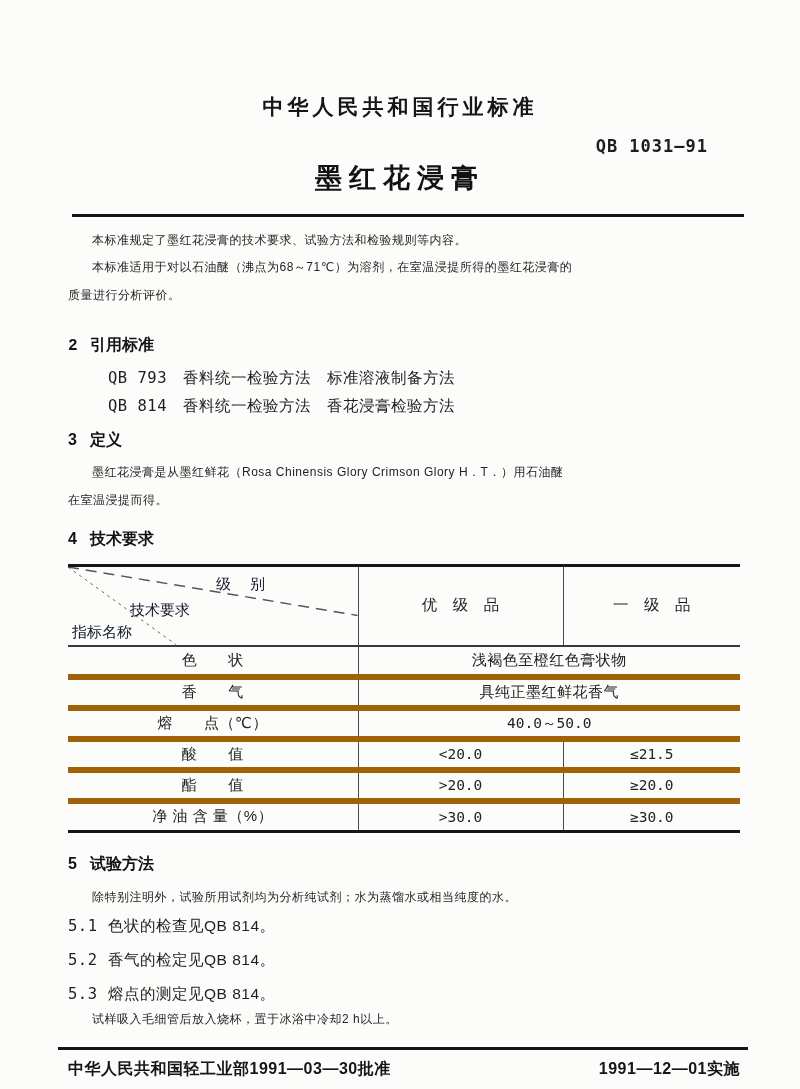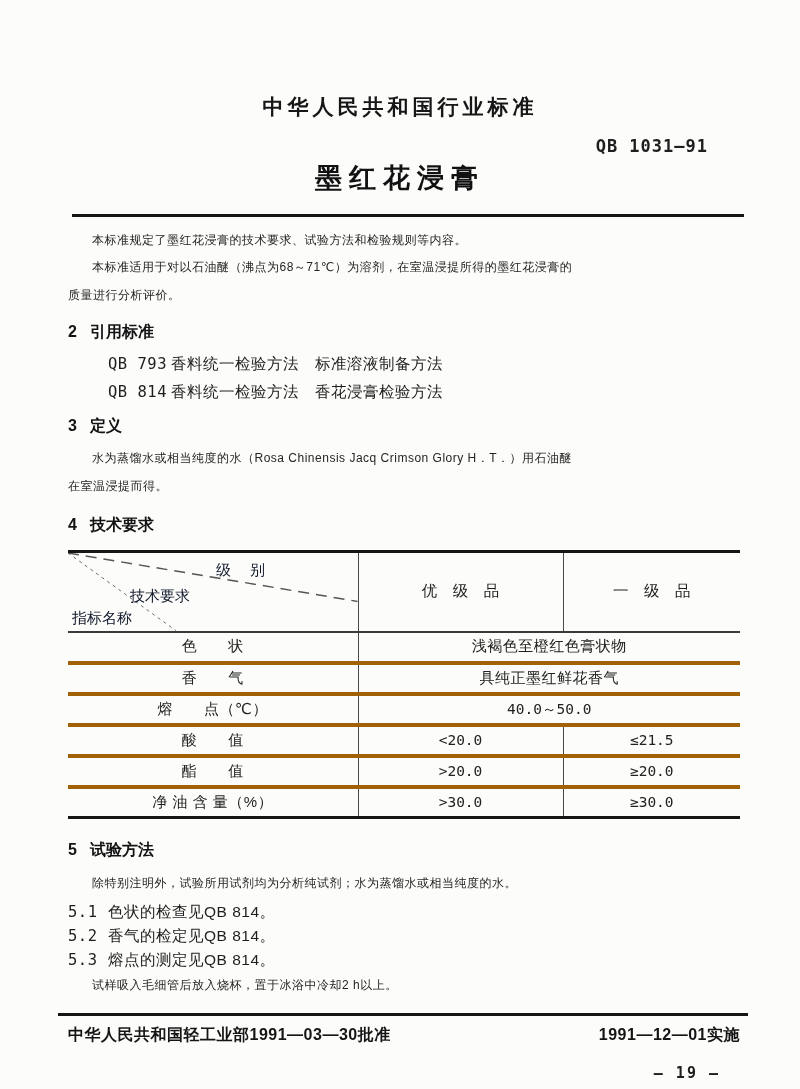--- a/index.html
+++ b/index.html
@@ -74,30 +74,30 @@
     font-size: 12px;
     line-height: 24px;
     color: #242424;
     letter-spacing: 0.5px;
   }
   .indent { text-indent: 2em; }
   .mt-s1h  { margin-top: 26px; }
   .mt-p1   { margin-top: 11px; }
   .mt-p2a  { margin-top: 3px; }
   .mt-p2b  { margin-top: 4px; }
-  .mt-s2h  { margin-top: 14px; }
+  .mt-s2h  { margin-top: 28px; font-family: Liberation Mono, monospace; }
   .ref-line {
     margin: 8px 0 0 40px;
     font-size: 15.5px;
     line-height: 26px;
     letter-spacing: 0.5px;
   }
   .ref-line .ref-code {
     font-family: "DejaVu Sans Mono", monospace;
-    margin-right: 4px;
+    margin-right: 16px;
   }
   .mt-s3h  { margin-top: 10px; }
   .mt-l1   { margin-top: 9px; }
   .mt-s4h  { margin-top: 16px; }
   .mt-s5h  { margin-top: 20px; }
   .mt-intro{ margin-top: 10px; }
 
   
   table.tech {
     margin: 14px 0 0 0;
@@ -115,29 +115,29 @@
   table.tech th, table.tech td { padding: 0; text-align: center; font-weight: normal; }
   table.tech thead th { height: 80px; border-bottom: 2px solid #3a3a3a; }
   table.tech .corner { position: relative; }
   table.tech .corner svg { position: absolute; left: 0; top: 0; width: 100%; height: 100%; }
   .corner-label { position: absolute; font-size: 15px; color: #0f172a; white-space: nowrap; }
   .cl-grade { top: 8px;  left: 148px; letter-spacing: 2px; }
   .cl-tech  { top: 34px; left: 62px;  }
   .cl-ind   { top: 56px; left: 4px;   }
   table.tech .grade-th { font-size: 15.5px; color: #1d1d1d; }
   table.tech .vline { border-left: 1px solid #4a4a4a; }
-  table.tech tbody td { height: 31px; border-bottom: 4px solid #a16207; letter-spacing: 0.5px; }
+  table.tech tbody td { height: 31px; border-bottom: 6px solid #a16207; letter-spacing: 0.5px; }
   table.tech tbody tr:last-child td { border-bottom: none; }
   table.tech td.num { font-family: "DejaVu Sans Mono", monospace; font-size: 14.5px; letter-spacing: 0; }
 
   .item-line {
     font-size: 15.5px;
     line-height: 24px;
     letter-spacing: 0.5px;
-    margin-top: 0;
+    margin-top: 10px;
   }
   .item-line .item-num {
     display: inline-block;
     min-width: 40px;
     font-family: "DejaVu Sans Mono", monospace;
   }
   .mt-item1 { margin-top: 5px; }
   .note-line { margin-top: 1px; }
 
   .foot-rule {
@@ -182,21 +182,21 @@
 
     <div class="body-line indent mt-p1">本标准规定了墨红花浸膏的技术要求、试验方法和检验规则等内容。</div>
     <div class="body-line indent mt-p2a">本标准适用于对以石油醚（沸点为68～71℃）为溶剂，在室温浸提所得的墨红花浸膏的</div>
     <div class="body-line mt-p2b">质量进行分析评价。</div>
 
     <p class="sec-heading mt-s2h"><span class="sec-num">2</span><span>引用标准</span></p>
     <div class="ref-line"><span class="ref-code">QB 793</span><span>香料统一检验方法　标准溶液制备方法</span></div>
     <div class="ref-line" style="margin-top:2px"><span class="ref-code">QB 814</span><span>香料统一检验方法　香花浸膏检验方法</span></div>
 
     <p class="sec-heading mt-s3h"><span class="sec-num">3</span><span>定义</span></p>
-    <div class="body-line indent mt-l1">水为蒸馏水或相当纯度的水（Rosa Chinensis Jacq Crimson Glory H．T．）用石油醚</div>
+    <div class="body-line indent mt-l1">墨红花浸膏是从墨红鲜花（Rosa Chinensis Glory Crimson Glory H．T．）用石油醚</div>
     <div class="body-line mt-p2b">在室温浸提而得。</div>
 
     <p class="sec-heading mt-s4h"><span class="sec-num">4</span><span>技术要求</span></p>
 
     <table class="tech">
       <colgroup>
           <col class="c1">
           <col class="c2">
           <col class="c3">
         </colgroup>

